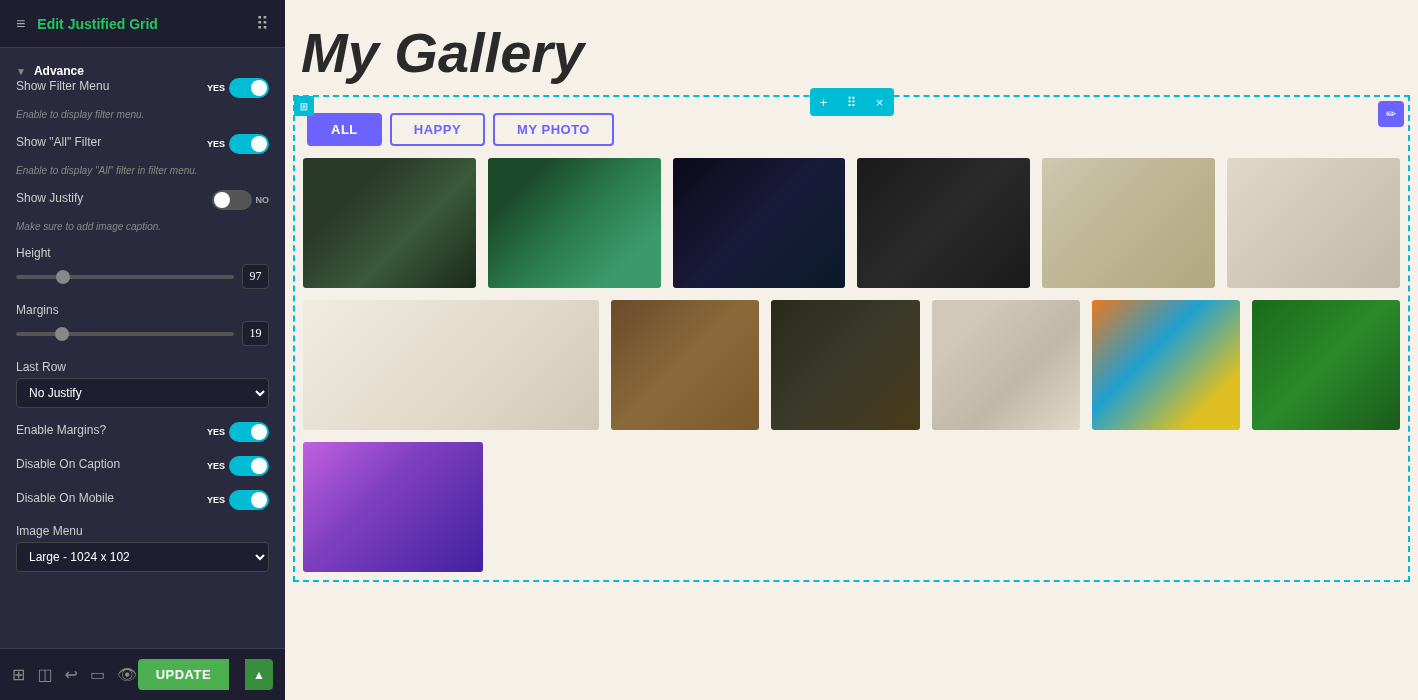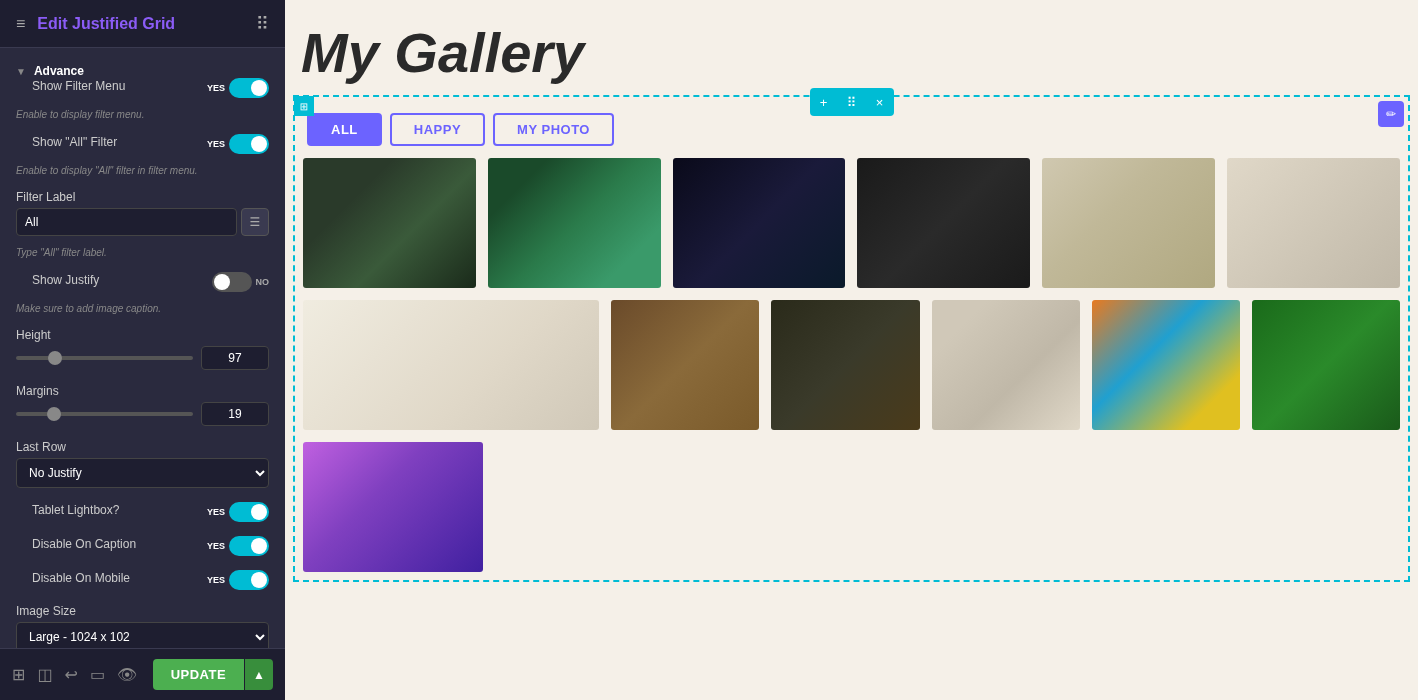--- a/index.html
+++ b/index.html
@@ -32,22 +32,22 @@
       gap: 12px;
     }
 
     .hamburger-icon {
       color: #aaa;
       font-size: 16px;
       cursor: pointer;
     }
 
     .sidebar-title {
-      color: #8b5cf6;
-      font-size: 16px;
+      color: #22c55e;
+      font-size: 14px;
       font-weight: 600;
     }
 
     .grid-icon {
       color: #aaa;
       font-size: 18px;
       cursor: pointer;
     }
 
     .sidebar-content {
@@ -92,21 +92,20 @@
       font-size: 10px;
       margin-top: 11px;
       font-style: italic;
     }
 
     .toggle-row {
       display: flex;
       align-items: center;
       justify-content: space-between;
       margin-bottom: 4px;
-      margin-left: 16px;
     }
 
     .toggle-wrapper {
       display: flex;
       align-items: center;
       gap: 4px;
     }
 
     .toggle-yes {
       font-size: 9px;
@@ -206,22 +205,23 @@
       cursor: pointer;
     }
 
     .slider-value {
       background: #1e1e30;
       border: 1px solid #444;
       border-radius: 4px;
       color: #fff;
       font-size: 12px;
       padding: 4px 6px;
-      width: 68px;
+      width: 27px;
       text-align: center;
+      font-family: Liberation Serif, serif;
     }
 
     .select-input {
       background: #1e1e30;
       border: 1px solid #444;
       border-radius: 4px;
       color: #fff;
       font-size: 12px;
       padding: 6px 8px;
       width: 100%;
@@ -247,21 +247,21 @@
     }
 
     .footer-icon {
       color: #888;
       font-size: 16px;
       cursor: pointer;
     }
 
     .update-btn-wrapper {
       display: flex;
-      gap: 1px;
+      gap: 16px;
     }
 
     .update-btn {
       background: #4caf50;
       color: white;
       border: none;
       padding: 8px 18px;
       font-size: 13px;
       font-weight: 700;
       cursor: pointer;
@@ -461,28 +461,20 @@
       <div class="toggle-row">
         <span class="form-label">Show "All" Filter</span>
         <div class="toggle-wrapper">
           <span class="toggle-yes">YES</span>
           <div class="toggle"></div>
         </div>
       </div>
       <div class="form-hint">Enable to display "All" filter in filter menu.</div>
     </div>
 
-    <div class="form-row">
-      <span class="form-label">Filter Label</span>
-      <div class="input-with-icon">
-        <input class="text-input" type="text" value="All" style="">
-        <div class="icon-btn">☰</div>
-      </div>
-      <div class="form-hint">Type "All" filter label.</div>
-    </div>
 
     <div class="form-row">
       <div class="toggle-row">
         <span class="form-label">Show Justify</span>
         <div class="toggle-wrapper">
           <div class="toggle off"></div>
           <span class="toggle-label-no">NO</span>
         </div>
       </div>
       <div class="form-hint">Make sure to add image caption.</div>
@@ -508,21 +500,21 @@
       <span class="form-label">Last Row</span>
       <select class="select-input">
         <option>No Justify</option>
         <option>Justify</option>
         <option>Hide</option>
       </select>
     </div>
 
     <div class="form-row">
       <div class="toggle-row">
-        <span class="form-label">Tablet Lightbox?</span>
+        <span class="form-label">Enable Margins?</span>
         <div class="toggle-wrapper">
           <span class="toggle-yes">YES</span>
           <div class="toggle"></div>
         </div>
       </div>
     </div>
 
     <div class="form-row">
       <div class="toggle-row">
         <span class="form-label">Disable On Caption</span>
@@ -537,21 +529,21 @@
       <div class="toggle-row">
         <span class="form-label">Disable On Mobile</span>
         <div class="toggle-wrapper">
           <span class="toggle-yes">YES</span>
           <div class="toggle"></div>
         </div>
       </div>
     </div>
 
     <div class="form-row">
-      <span class="form-label">Image Size</span>
+      <span class="form-label">Image Menu</span>
       <select class="select-input">
         <option>Large - 1024 x 102</option>
         <option>Medium</option>
         <option>Small</option>
         <option>Thumbnail</option>
       </select>
     </div>
   </div>
 
   <div class="sidebar-footer">

